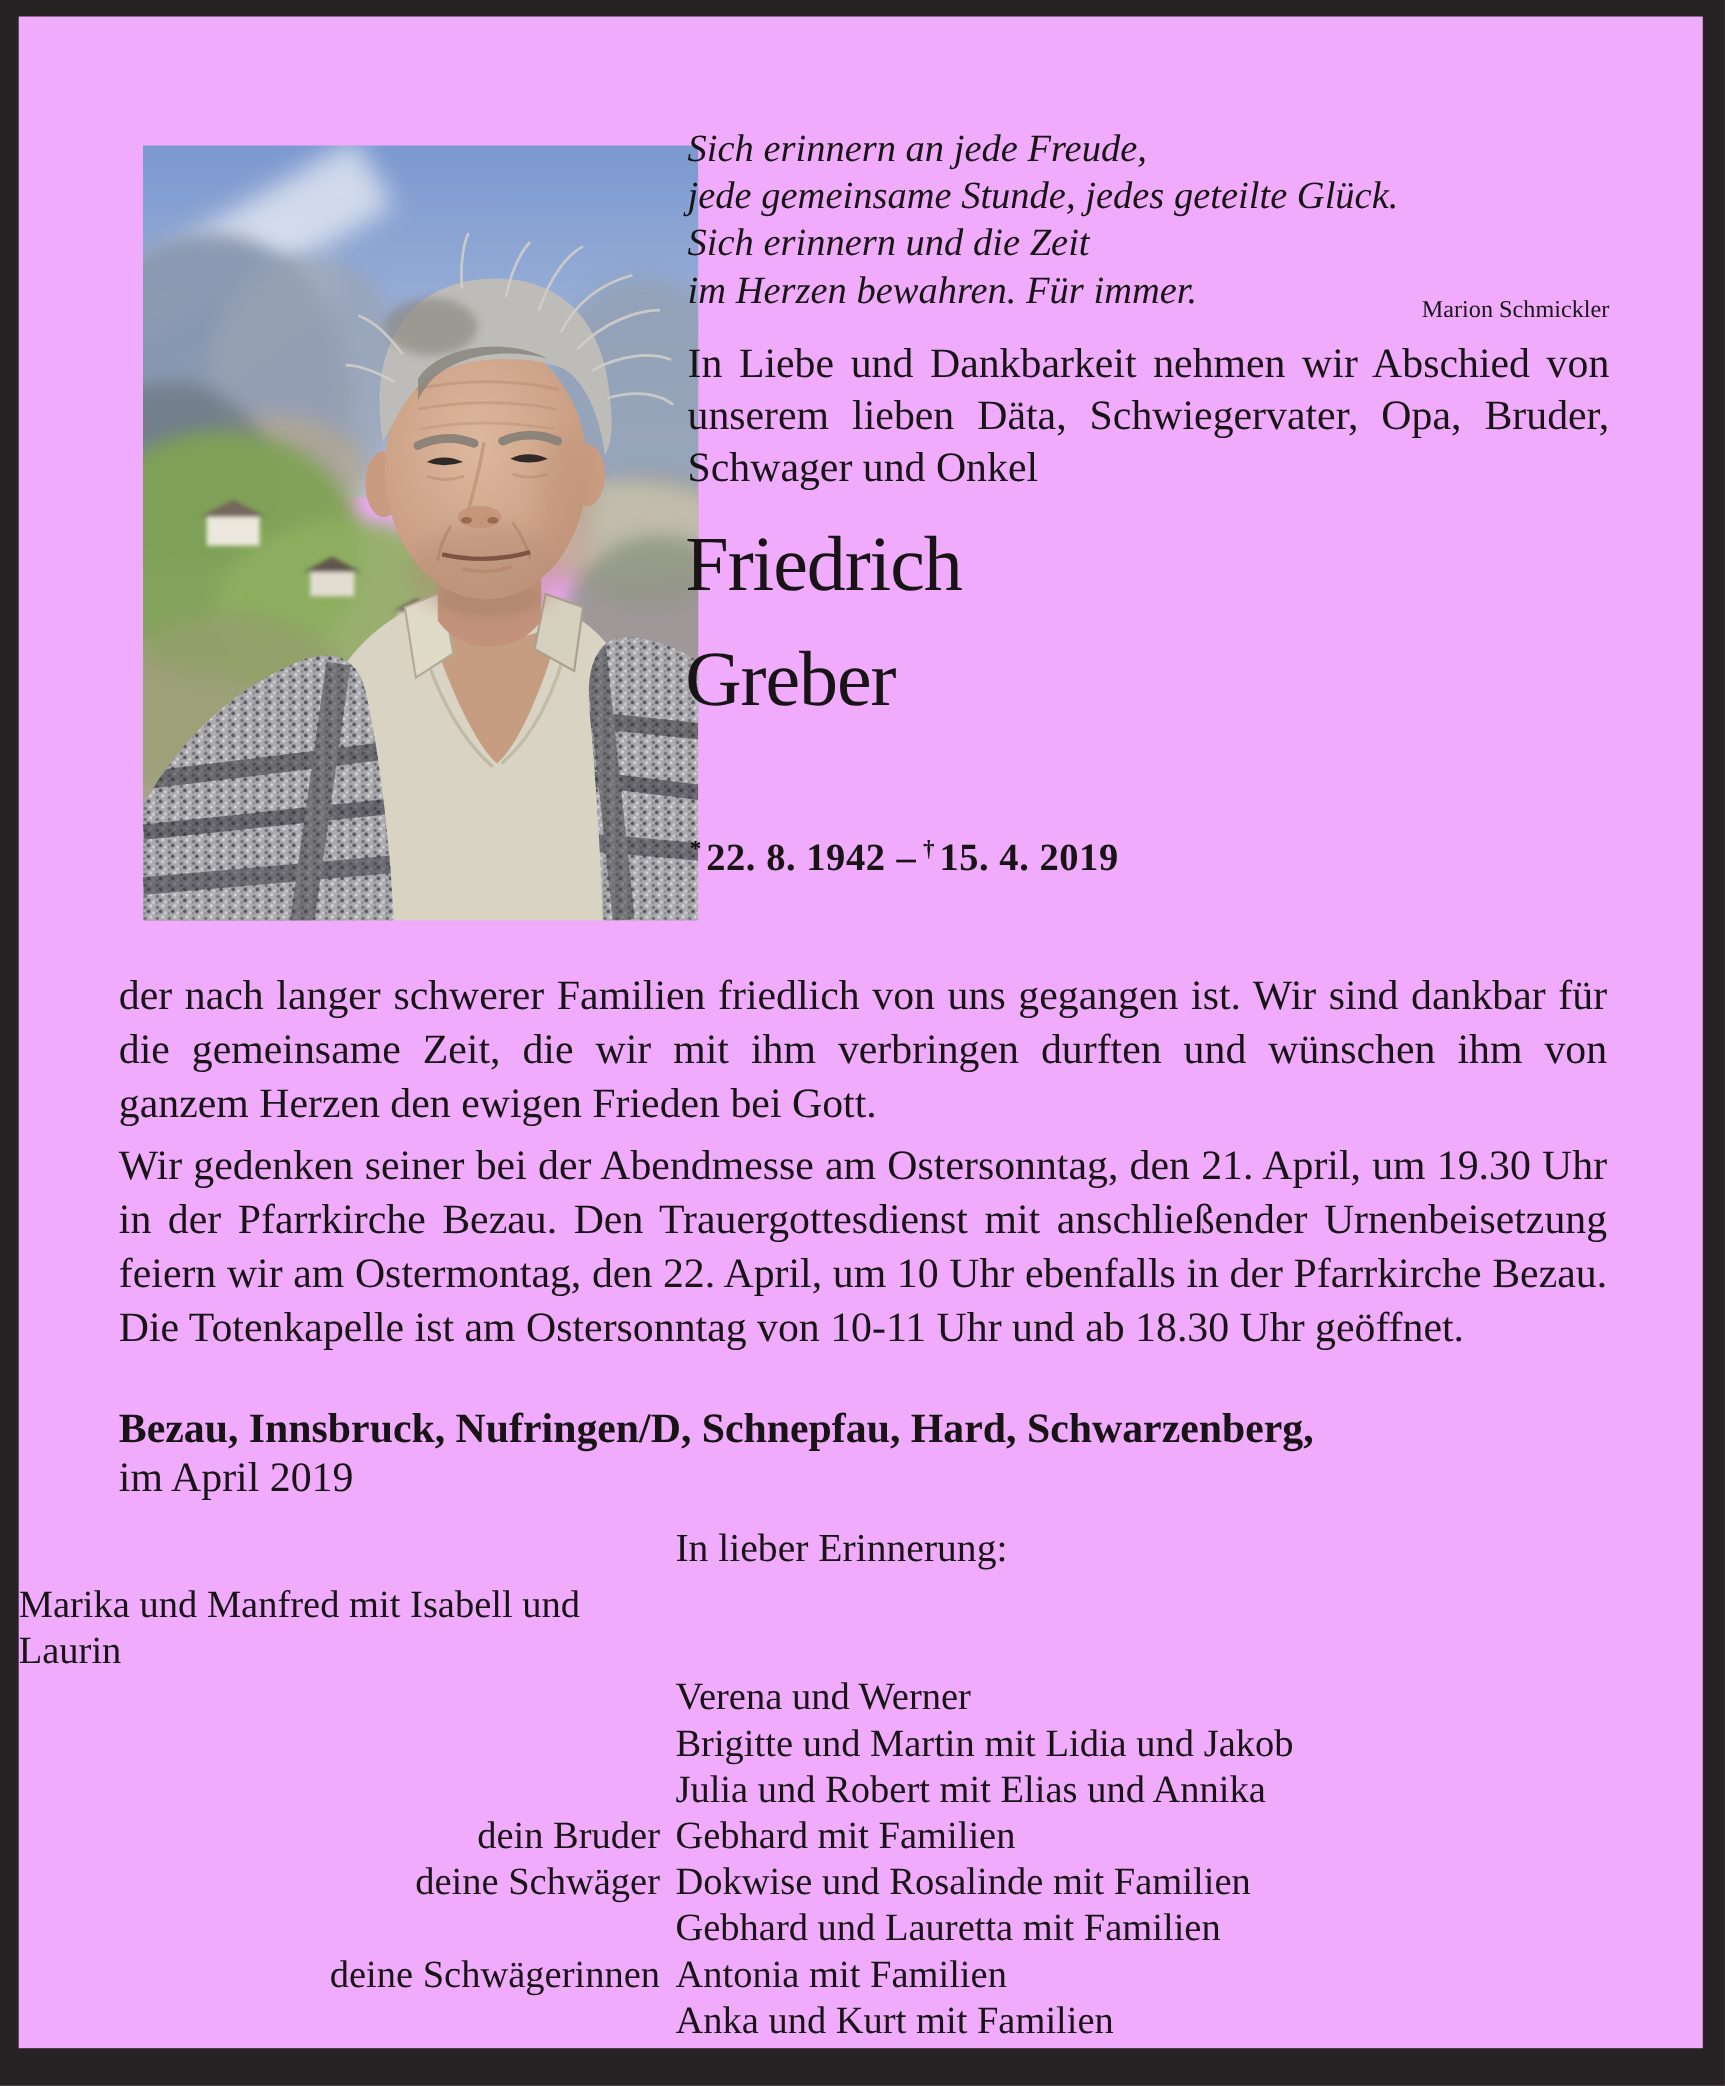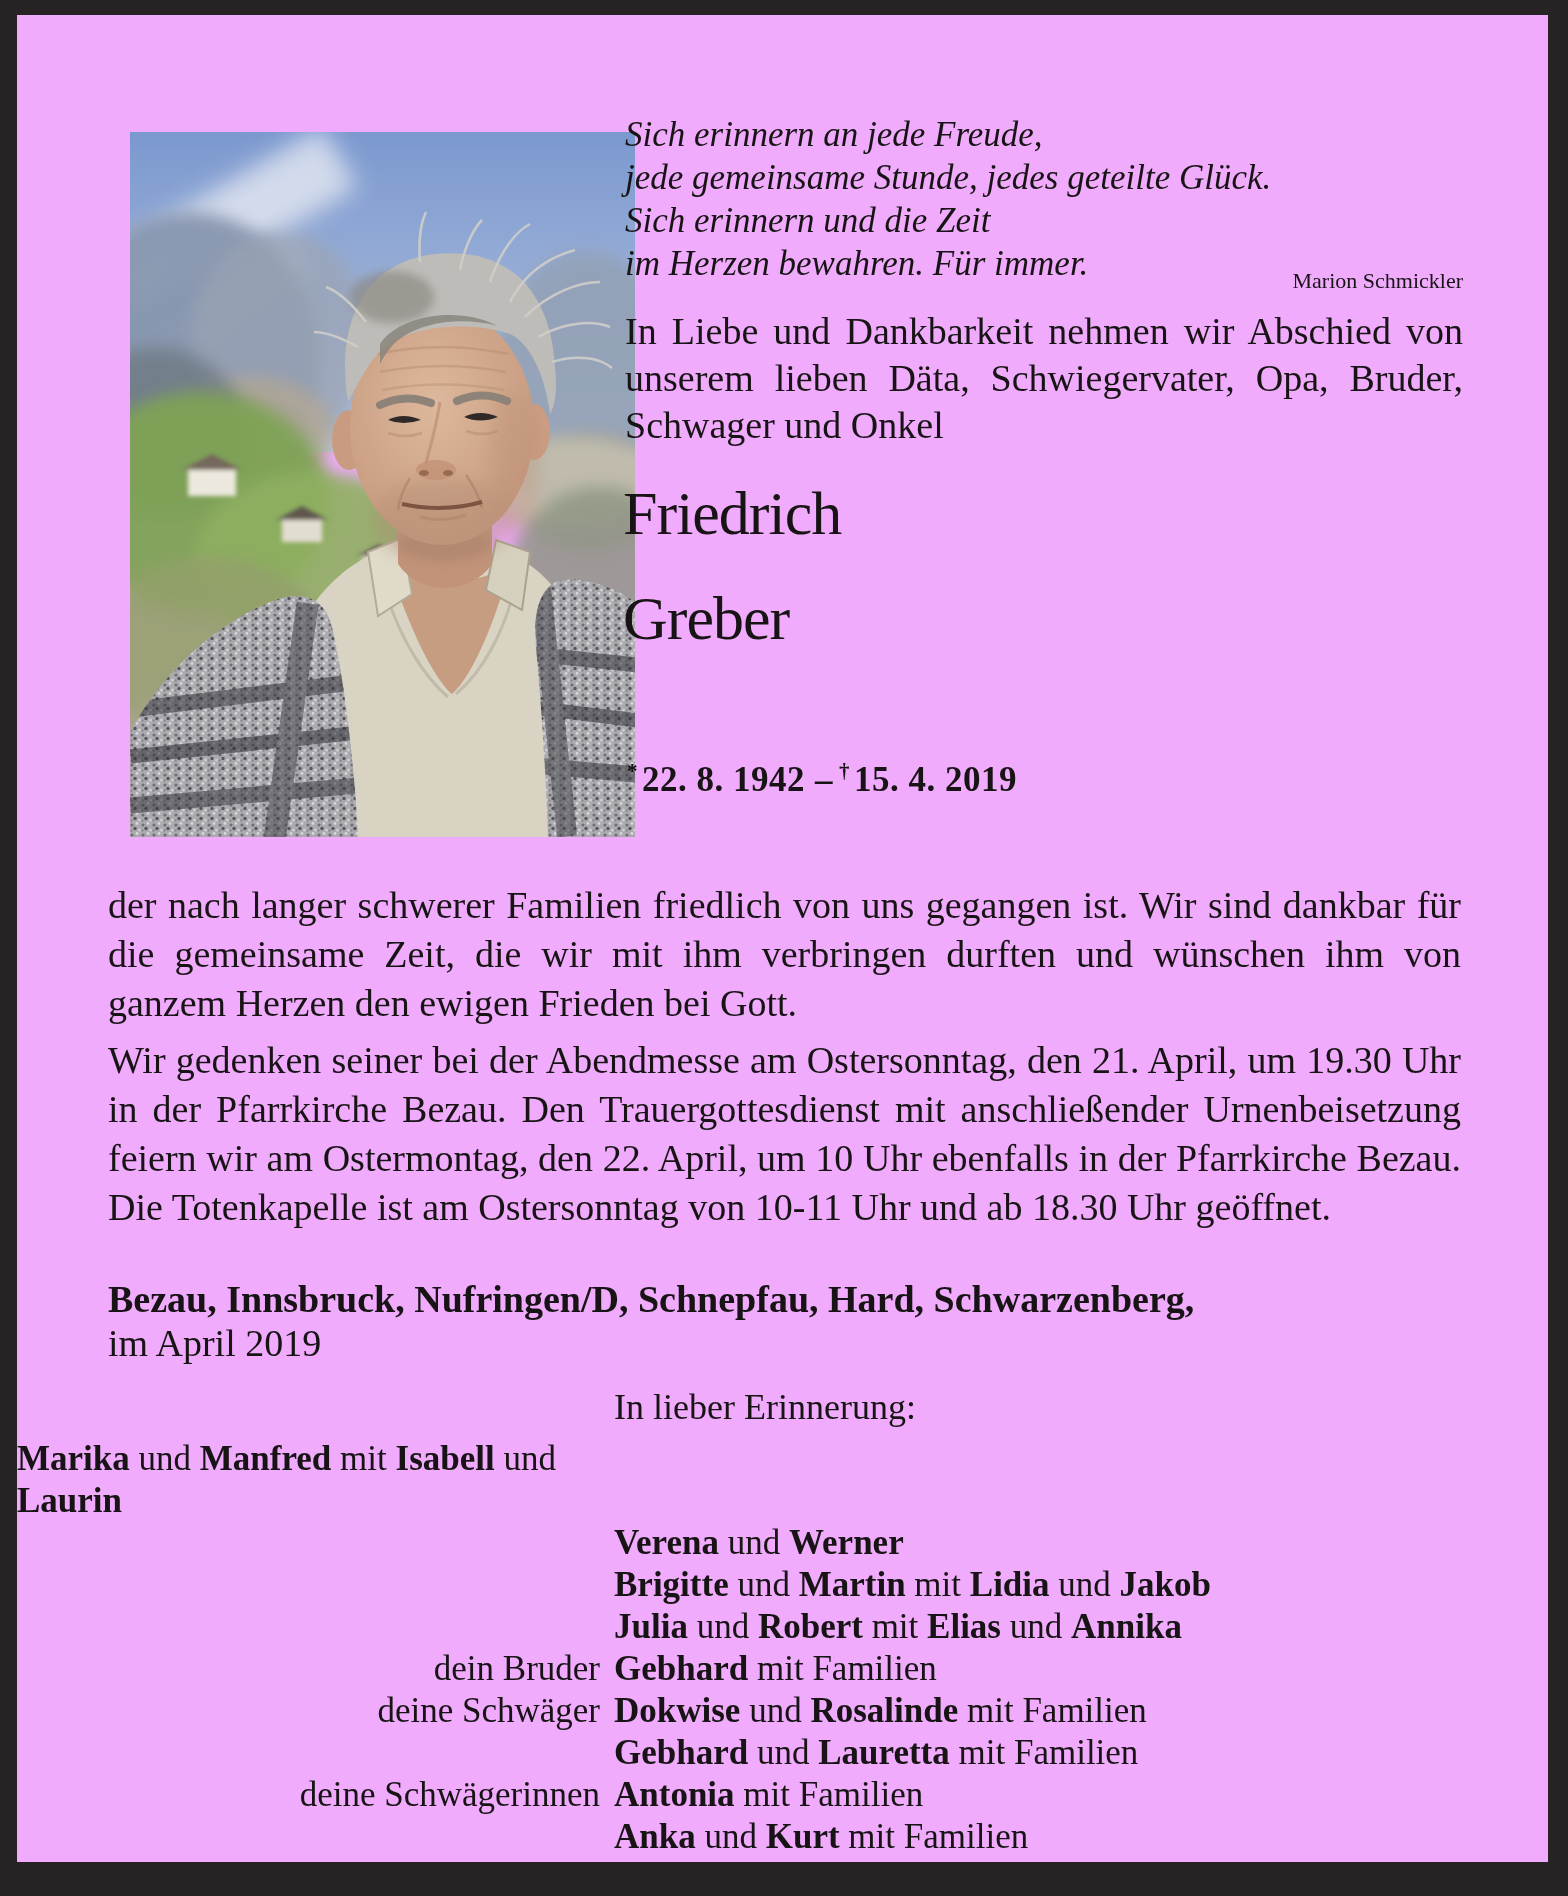--- a/index.html
+++ b/index.html
@@ -12,36 +12,36 @@
   .paper {
     position:absolute; left:17px; top:15px; width:1531px; height:1847px;
     background:#f0abfc; overflow:hidden;
   }
   .photo { position:absolute; left:113px; top:117px; width:505px; height:705px; overflow:hidden; }
   .photo svg { display:block; width:100%; height:100%; }
 
   .quote { position:absolute; left:608px; top:98px; width:840px; font-style:italic; font-size:35px; line-height:43px; }
   .attribution { position:absolute; left:608px; top:253px; width:838px; text-align:right; font-size:22px; }
   .intro { position:absolute; left:608px; top:293px; width:838px; font-size:38px; line-height:47px; text-align:justify; }
-  .name { position:absolute; left:606px; top:446px; width:860px; font-size:62px; line-height:105px; letter-spacing:-1px; }
+  .name { position:absolute; left:606px; top:446px; width:860px; font-size:71px; line-height:105px; letter-spacing:-1px; }
   .dates { position:absolute; left:610px; top:744px; font-size:35px; font-weight:bold; letter-spacing:0.5px; }
   .dates .dsym { vertical-align:super; font-size:0.6em; margin-right:4px; }
   .dates .dsep { margin:0 6px 0 10px; }
 
   .bodypara { position:absolute; left:91px; width:1353px; font-size:38px; line-height:49px; text-align:justify; }
   .p1 { top:866px; }
   .p2 { top:1021px; }
   .cities { position:absolute; left:91px; top:1262px; width:1400px; font-size:38px; line-height:44px; }
   .cities-bold { font-weight:bold; }
 
   .memorial-heading { position:absolute; left:597px; top:1371px; font-size:36px; }
   .mem-rows { position:absolute; left:0; top:1423px; width:1521px; }
   .mem-row { display:grid; grid-template-columns:583px 1fr; column-gap:14px; font-size:35px; line-height:42px; }
   .mem-label { text-align:right; white-space:nowrap; }
-  .mem-names b { font-weight:bold; }
+  .mem-names b { font-weight:normal; }
 </style>
 </head>
 <body>
 
 <div class="sheet">
   <div class="paper">
 
     <div class="photo">
       <svg viewBox="0 0 505 705" preserveAspectRatio="none">
         <defs>

